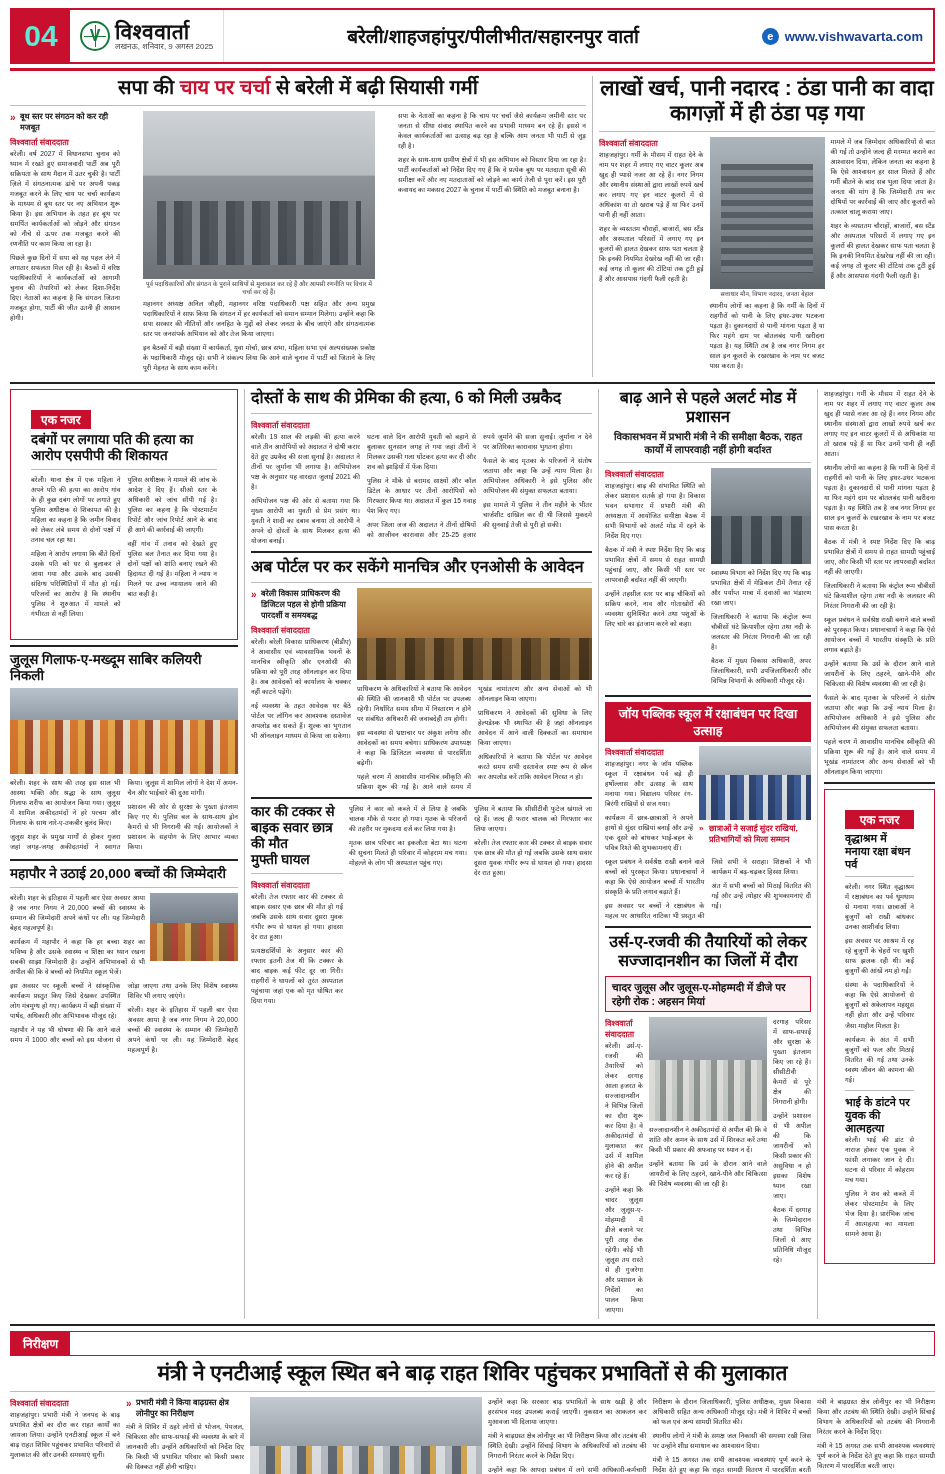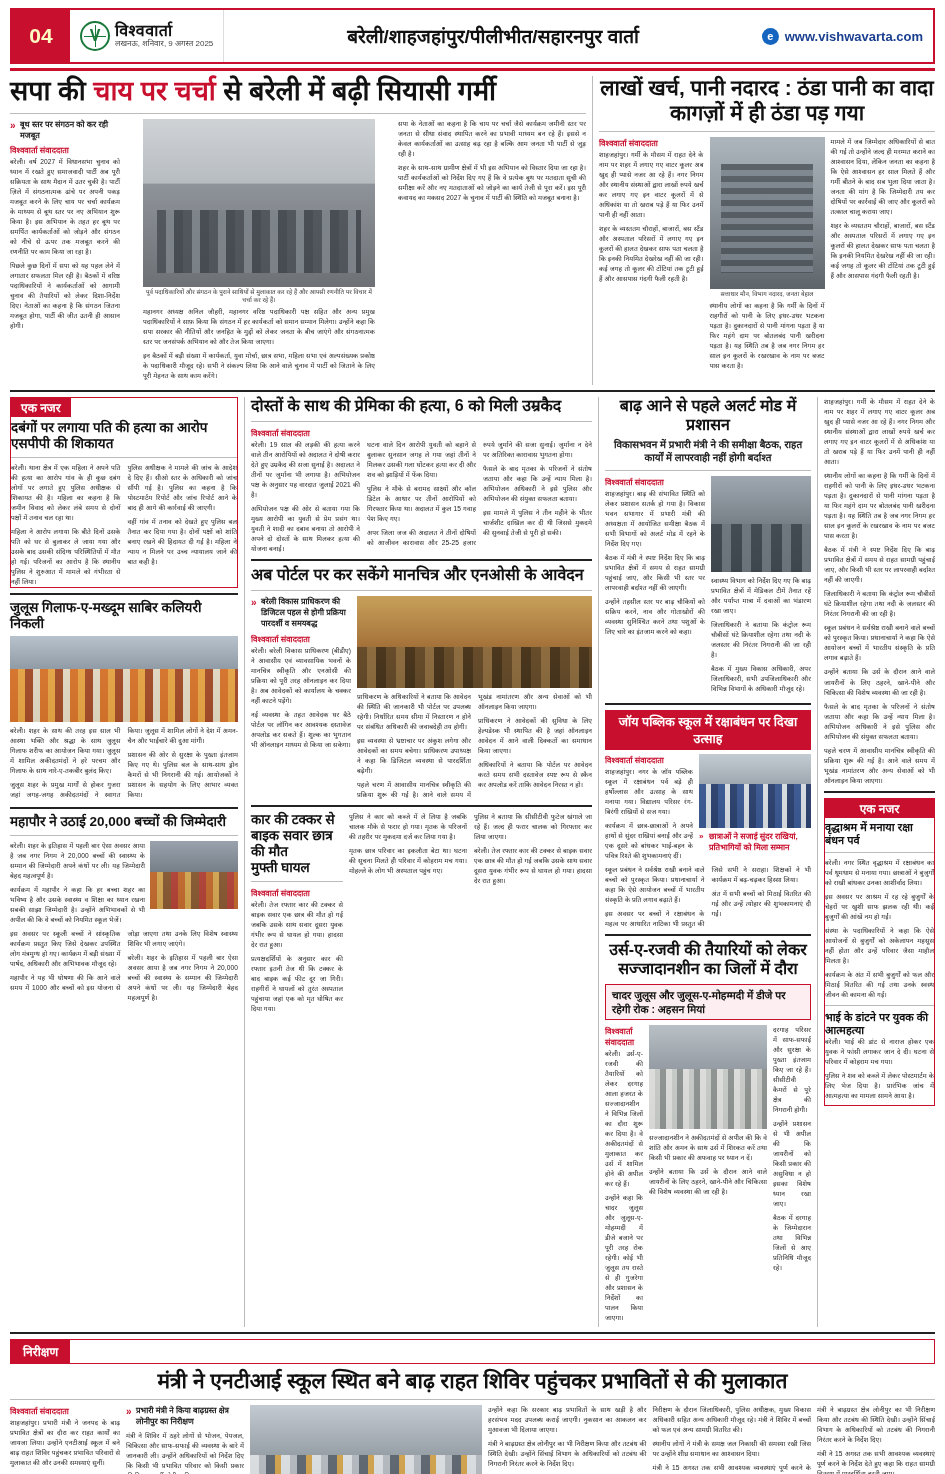--- a/index.html
+++ b/index.html
@@ -20,23 +20,23 @@
 
   
   .masthead {
     display:flex; align-items:center;
     border: 2px solid #c8102e;
     height: 56px;
     margin-bottom: 4px;
   }
   .mh-page-no {
     width: 58px; height: 100%;
-    background:#c8102e; color:#fef9c3;
+    background:#c8102e; color:#5eead4;
     display:flex; align-items:center; justify-content:center;
-    font-size: 21px; font-weight: bold;
+    font-size: 30px; font-weight: bold;
   }
   .mh-logo {
     display:flex; align-items:center; gap:5px;
     padding: 0 10px; height:100%;
     border-right: 1px solid #ddd;
   }
   .mh-logo .globe {
     width: 30px; height: 30px; border-radius:50%;
     border: 2px solid #1a7a3c; position:relative;
     background: #fff;
@@ -47,21 +47,21 @@
   }
   .mh-logo .globe:before{
     content:""; position:absolute; top:50%; left:2px; right:2px;
     height:1px; background:#1a7a3c;
   }
   .mh-logo .vee{
     position:absolute; inset:0; display:flex; align-items:center; justify-content:center;
     color:#1a7a3c; font-weight:bold; font-size:16px;
   }
   .mh-name { line-height:1.05; }
-  .mh-name .hindi { font-size: 16px; font-weight:bold; letter-spacing:0.5px; }
+  .mh-name .hindi { font-size: 21px; font-weight:bold; letter-spacing:0.5px; }
   .mh-name .sub { font-size: 8px; color:#444; }
   .mh-edition {
     flex:1; text-align:center;
     font-size: 19px; font-weight: bold;
   }
   .mh-web {
     display:flex; align-items:center; gap:6px;
     padding-right: 10px; font-size: 13px; color:#1a3f8f; font-weight:bold;
   }
   .mh-web .eicon{
@@ -77,21 +77,21 @@
     grid-template-columns: 228px 348px 1fr 118px;
     gap: 6px;
   }
   .col { min-width:0; }
 
   
   .hl {
     font-weight:bold; line-height:1.18;
     color:#111;
   }
-  .hl-xl { font-size: 27px; }
+  .hl-xl { font-size: 20px; text-align: center; }
   .hl-lg { font-size: 21px; }
   .hl-md { font-size: 16px; }
   .hl-sm { font-size: 13.5px; }
   .red { color:#c8102e; }
   .subhead {
     font-size: 10px; font-weight:bold; color:#222;
     line-height:1.35; margin: 3px 0 4px 0;
   }
   .byline {
     font-size: 8px; font-weight:bold; color:#c8102e;
@@ -176,21 +176,21 @@
   }
   .pdesk { background: linear-gradient(180deg,#9fa8b0 0%,#7b838b 45%,#525960 100%); }
   .pdesk:after{
     content:""; position:absolute; inset:auto 0 0 0; height:50%;
     background: repeating-linear-gradient(90deg,#3a424a 0 11px,#6e767e 11px 20px);
     opacity:.85;
   }
 
   
   .box {
-    border:1px solid #c8102e; padding:0;
+    border:1px solid #c8102e; padding:20px;
   }
   .tag-red {
     display:inline-block; background:#c8102e; color:#fff;
     font-size:12px; font-weight:bold; padding:1px 10px; margin-bottom:3px;
   }
   .tag-red-wide { display:block; text-align:center; }
   .banner-red {
     background:#c8102e; color:#fff; font-weight:bold; font-size:12.5px;
     padding:3px 8px; text-align:center;
   }

